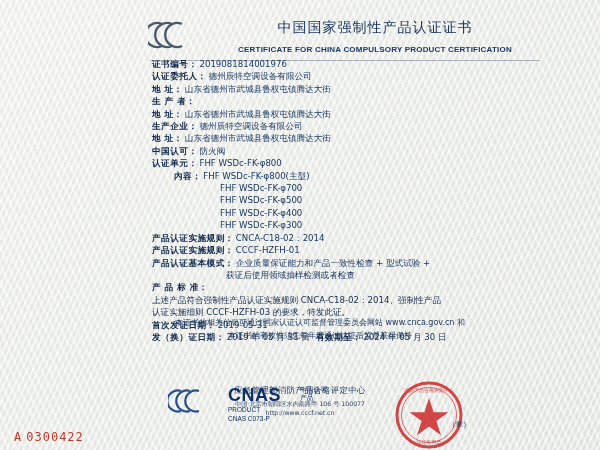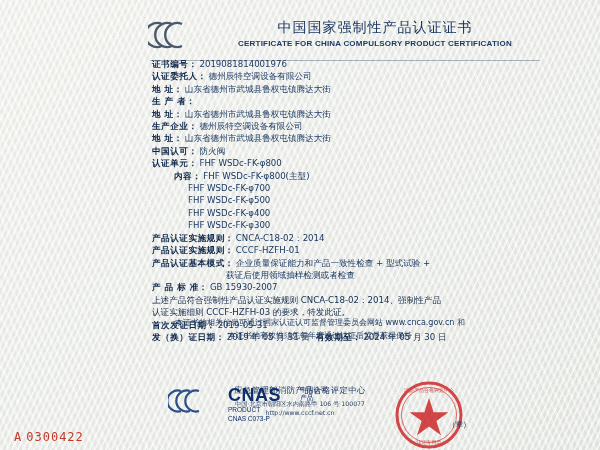--- a/index.html
+++ b/index.html
@@ -61,21 +61,21 @@
   }
   .title-cn {
     font-size: 14px;
     font-weight: normal;
     color: #16325c;
     letter-spacing: 1px;
     line-height: 18px;
     font-family: "DejaVu Sans", "Liberation Sans", sans-serif;
   }
   .title-en {
-    margin-top: 3px;
+    margin-top: 9px;
     font-size: 8px;
     font-weight: bold;
     color: #1b3a66;
     letter-spacing: 0.2px;
     font-family: "Liberation Sans", sans-serif;
   }
   .head-rule {
     position: absolute;
     left: 150px;
     right: 60px;
@@ -108,21 +108,21 @@
     letter-spacing: 0.5px;
   }
   .val {
     flex: 1 1 auto;
     color: #14335e;
     padding-left: 2px;
     overflow: hidden;
     text-overflow: ellipsis;
   }
   .sub {
-    padding-left: 36px;
+    padding-left: 68px;
     color: #14335e;
   }
 
   
   .notice {
     position: absolute;
     left: 80px;
     right: 40px;
     top: 316px;
     text-align: center;
@@ -313,21 +313,20 @@
     </div>
 
     <div class="row">
       <span class="lbl">产品认证基本模式：</span>
       <span class="val">企业质量保证能力和产品一致性检查 + 型式试验 +</span>
     </div>
     <div class="sub" style="padding-left:74px">获证后使用领域抽样检测或者检查</div>
 
     <div class="row">
       <span class="lbl">产 品  标  准：</span>
-      <span class="val">GB 15930-2007</span>
     </div>
 
     <div>上述产品符合强制性产品认证实施规则 CNCA-C18-02：2014、强制性产品</div>
     <div>认证实施细则 CCCF-HZFH-03 的要求，特发此证。</div>
 
     <div class="row">
       <span class="lbl">首次发证日期：</span>
       <span class="val">2019-05-31</span>
     </div>
 

